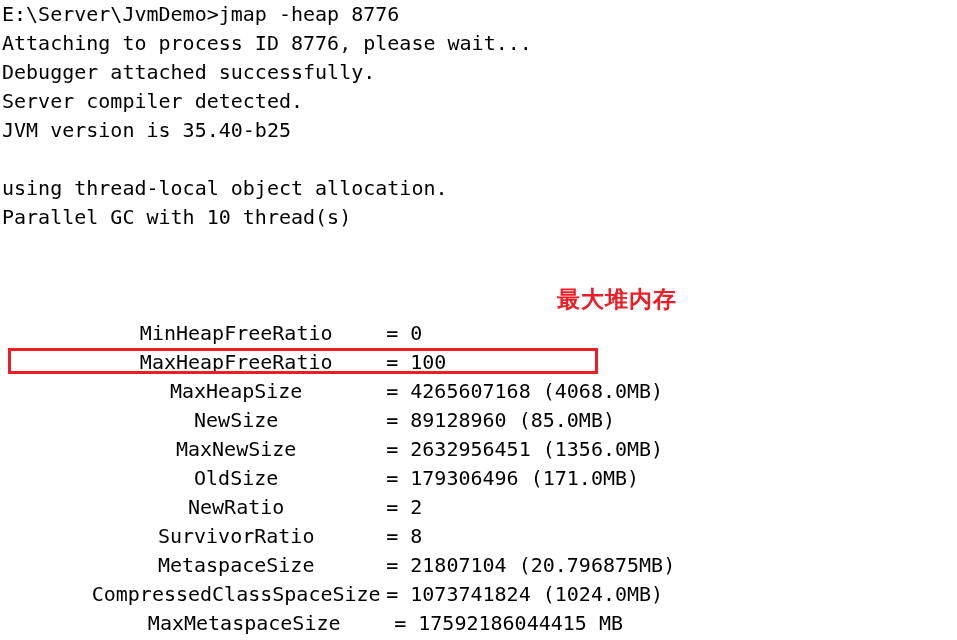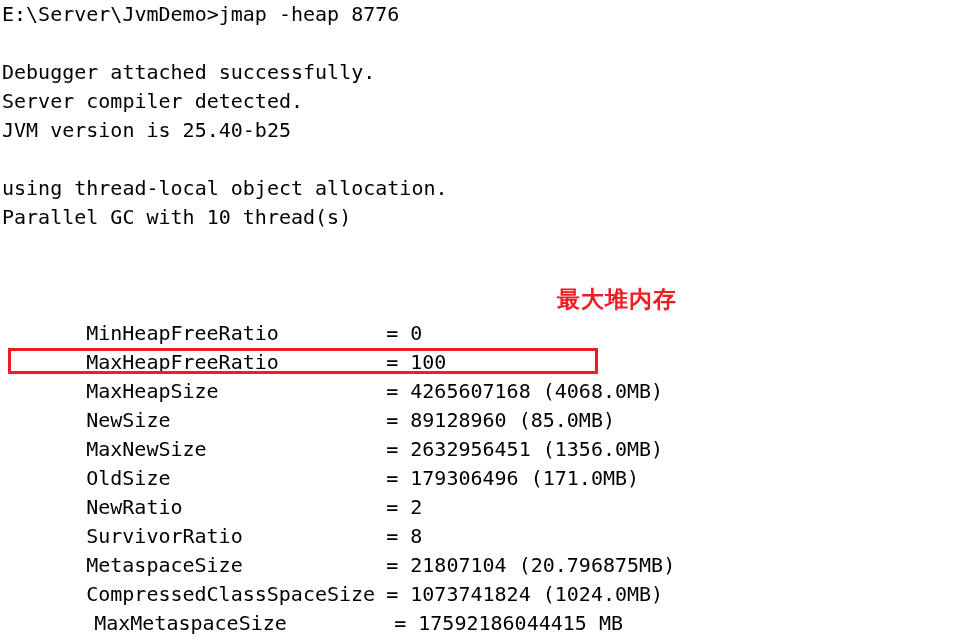--- a/index.html
+++ b/index.html
@@ -27,20 +27,21 @@
     line-height: 29px;
     font-size: 20px;
     color: #000000;
     white-space: pre;
     letter-spacing: 0;
   }
   .cfg-name {
     display: inline-block;
     width: 300px;
     white-space: pre;
+    text-align: center;
   }
   .cfg-eq {
     white-space: pre;
   }
   #max-heap-highlight {
     position: absolute;
     left: 8px;
     top: 348px;
     width: 584px;
     height: 20px;
@@ -62,23 +63,24 @@
     text-align: center;
   }
 </style>
 </head>
 <body>
 
 <div id="console">
 
   <div class="line" style="top:0px">E:\Server\JvmDemo&gt;jmap -heap 8776</div>
 
+  <div class="line" style="top:29px">Attaching to process ID 8776, please wait...</div>
   <div class="line" style="top:87px">Server compiler detected.</div>
   <div class="line" style="top:58px">Debugger attached successfully.</div>
-  <div class="line" style="top:116px">JVM version is 25.40-b25</div>
+  <div class="line" style="top:116px">JVM version is 35.40-b25</div>
 
   <div class="line" style="top:174px">using thread-local object allocation.</div>
   <div class="line" style="top:203px">Parallel GC with 10 thread(s)</div>
 
 
   <div class="line" style="top:290px;left:38px">
     <span class="cfg-name">MinHeapFreeRatio</span><span class="cfg-eq">=</span> <span>0</span>
   </div>
 
   <div class="line" style="top:319px;left:38px">

